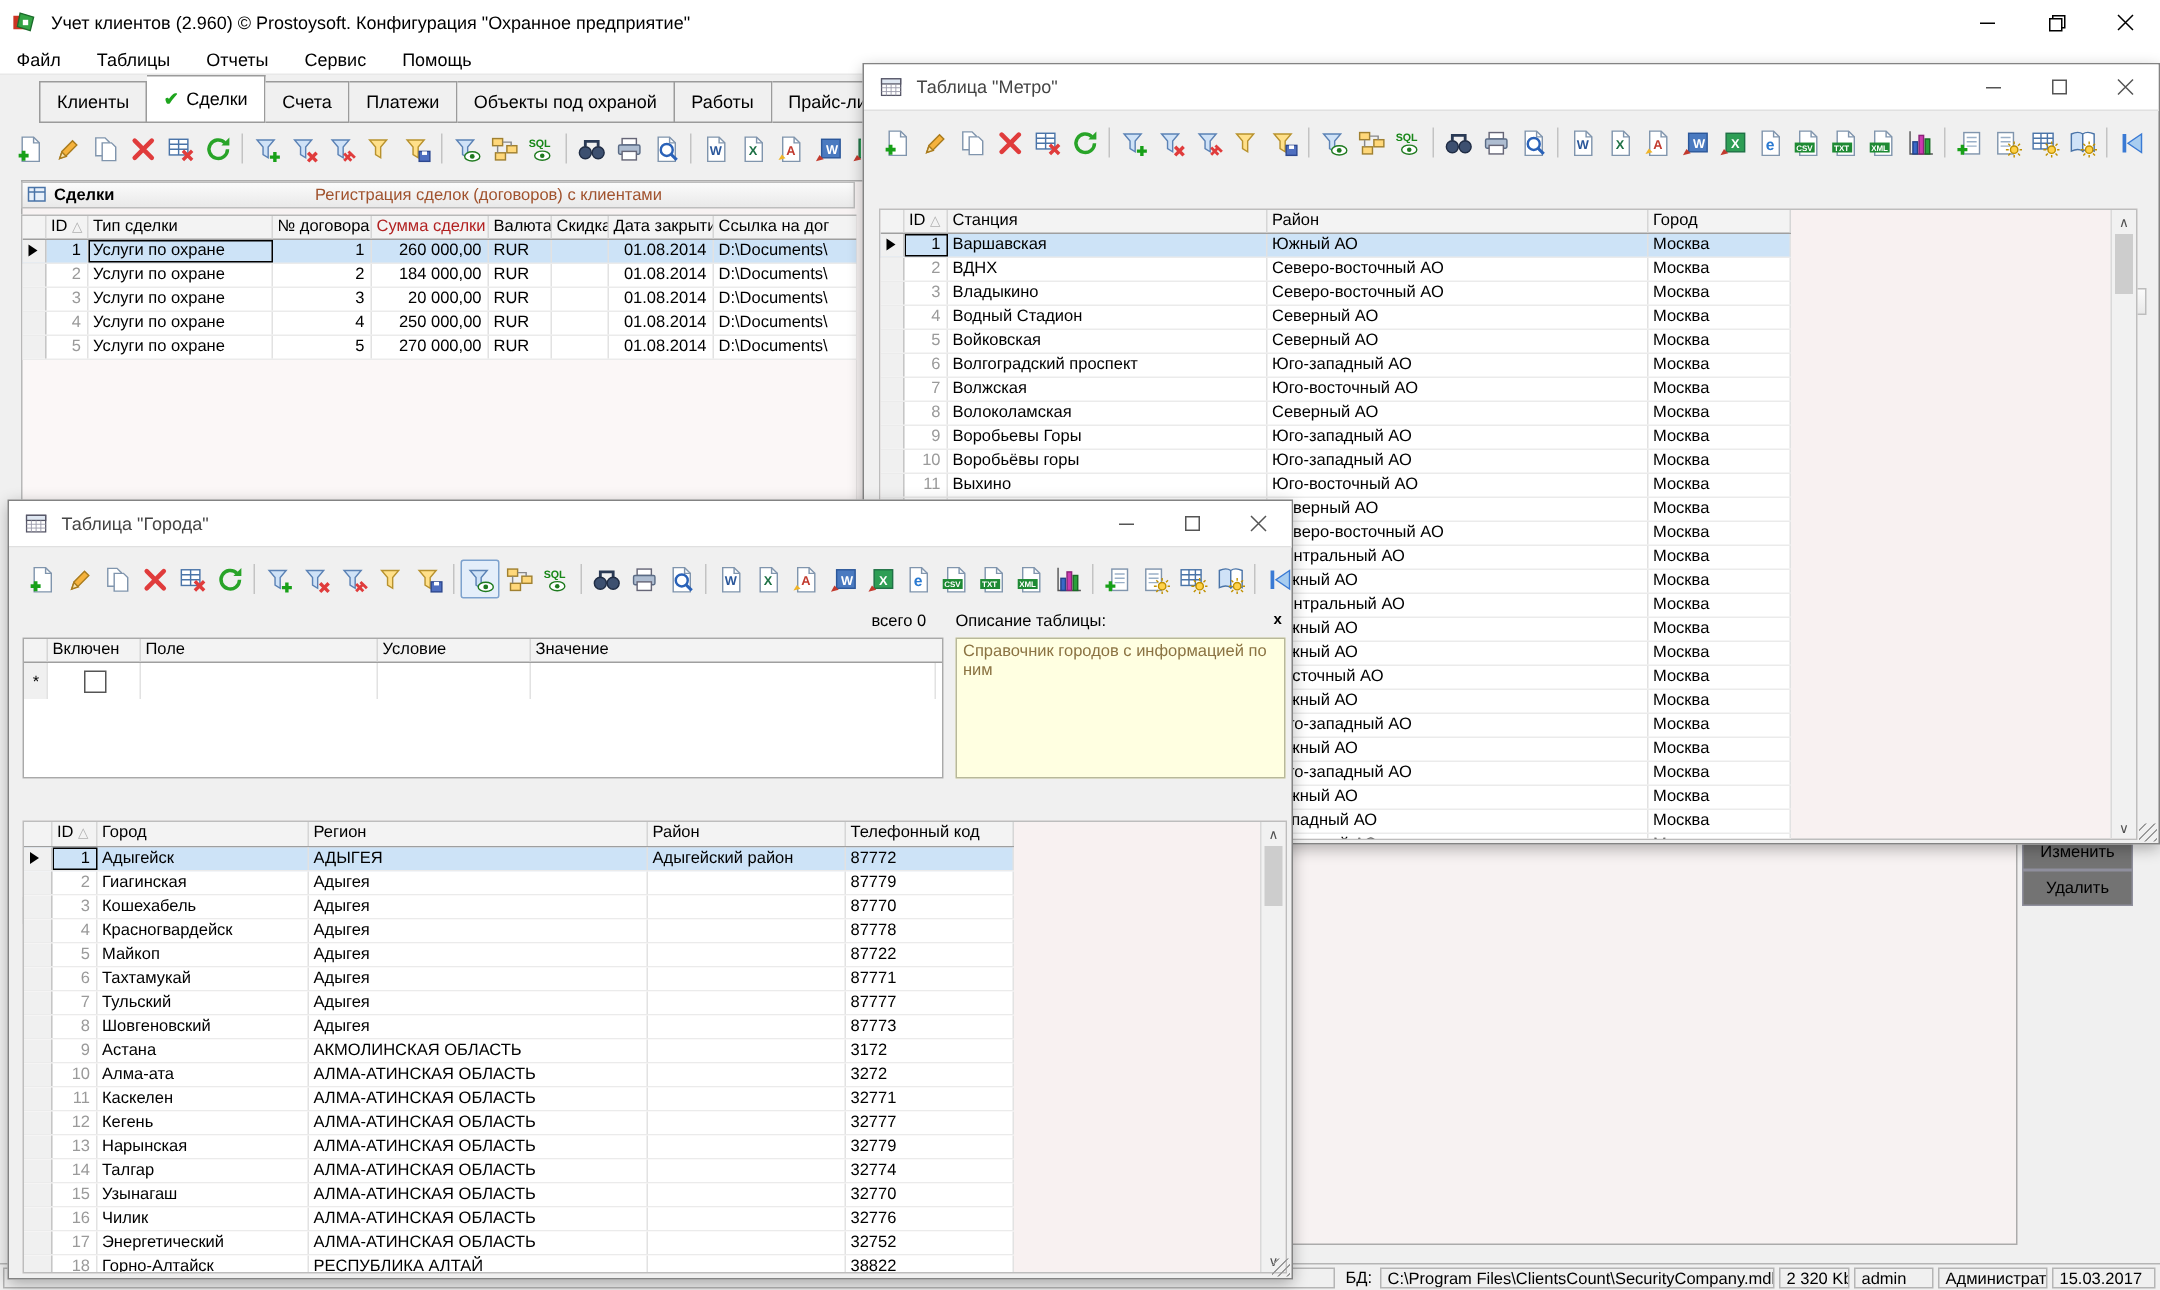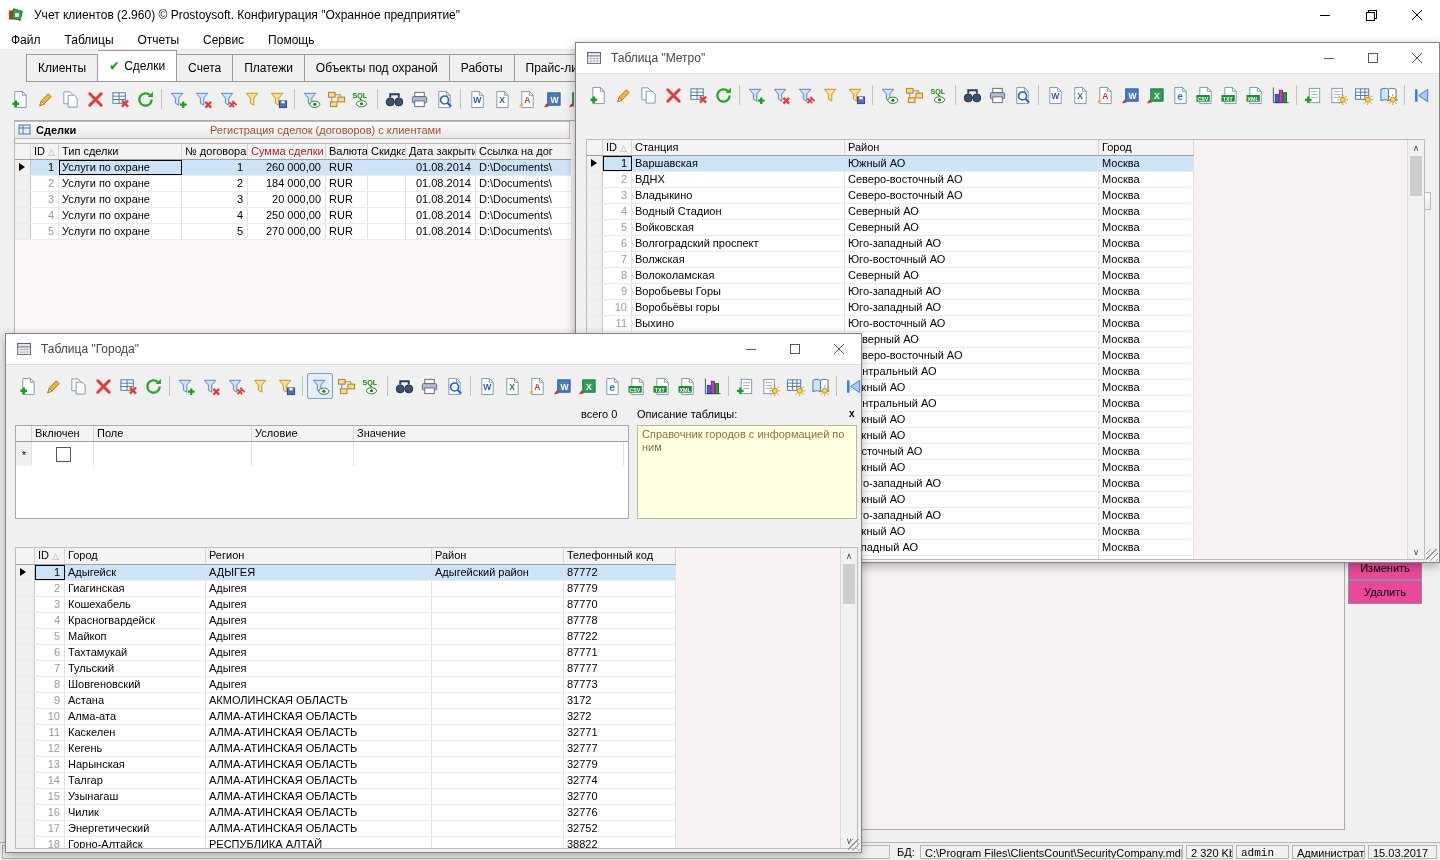--- a/index.html
+++ b/index.html
@@ -80,21 +80,21 @@
   .crow-w{width:660px;}
   .ctable .ghead{height:16px;}
   
   .vscroll{position:absolute;top:0;right:0;bottom:0;width:16px;background:#f1f1f1;border-left:1px solid #d9d9d9;display:flex;flex-direction:column;align-items:center;}
   .sb-arrow{height:15px;width:100%;display:flex;align-items:center;justify-content:center;color:#505050;font-size:9px;flex:0 0 auto;}
   .sb-thumb{width:12px;height:40px;background:#cdcdcd;margin-top:1px;}
   .sb-fill{flex:1;}
   .grip{position:absolute;right:1px;bottom:1px;width:12px;height:12px;
     background:repeating-linear-gradient(135deg,transparent 0 3px,#9a9a9a 3px 4px);}
   
-  .side-btn{position:absolute;width:72px;height:22px;background:#ec4899;border:1px solid #8f8f9d;display:flex;align-items:center;justify-content:center;font-size:11px;}
+  .side-btn{position:absolute;width:72px;height:22px;background:#737373;border:1px solid #8f8f9d;display:flex;align-items:center;justify-content:center;font-size:11px;}
   .statusbar{left:0;top:842px;width:1440px;height:18px;background:#f0f0f0;border-top:1px solid #b5b5b5;}
   .st-cell{position:absolute;top:2px;height:14px;line-height:14px;border:1px solid #b5b5b5;background:#f0f0f0;padding:0 4px;box-sizing:border-box;overflow:hidden;white-space:nowrap;}
   .st-label{position:absolute;top:3px;}
   .desc-close{position:absolute;font-weight:bold;font-size:10px;}
 </style>
 </head>
 <body>
 
 <div class="abs titlebar">
   <svg class="app-icon" viewBox="0 0 20 20">
@@ -403,21 +403,21 @@
 </div>
 
 <div class="side-btn" style="left:1348px;top:556px;">Изменить</div>
 <div class="side-btn" style="left:1348px;top:580px;">Удалить</div>
 
 <div class="abs statusbar">
   <span class="st-cell" style="left:2px;width:888px;"></span>
   <span class="st-label" style="left:897px;">БД:</span>
   <span class="st-cell" style="left:920px;width:263px;">C:\Program Files\ClientsCount\SecurityCompany.mdb</span>
   <span class="st-cell" style="left:1186px;width:47px;">2 320 Kb</span>
-  <span class="st-cell" style="left:1236px;width:53px;font-family:Liberation Mono, monospace;">admin</span>
+  <span class="st-cell" style="left:1236px;width:53px;">admin</span>
   <span class="st-cell" style="left:1292px;width:73px;">Администратор</span>
   <span class="st-cell" style="left:1368px;width:69px;">15.03.2017</span>
 </div>
 
 <div class="abs win" style="left:575px;top:42px;width:865px;height:521px;">
   <div class="win-titlebar">
     <svg class="app-icon" viewBox="0 0 20 20">
         <rect x="2" y="3" width="15" height="13" fill="#fff" stroke="#556"></rect>
         <rect x="2" y="3" width="15" height="4" fill="#dfe7f2" stroke="#556"></rect>
         <path d="M5.8 7v9M9.5 7v9M13.2 7v9M2 10h15M2 13h15" stroke="#99a" stroke-width="0.7" fill="none"></path>

